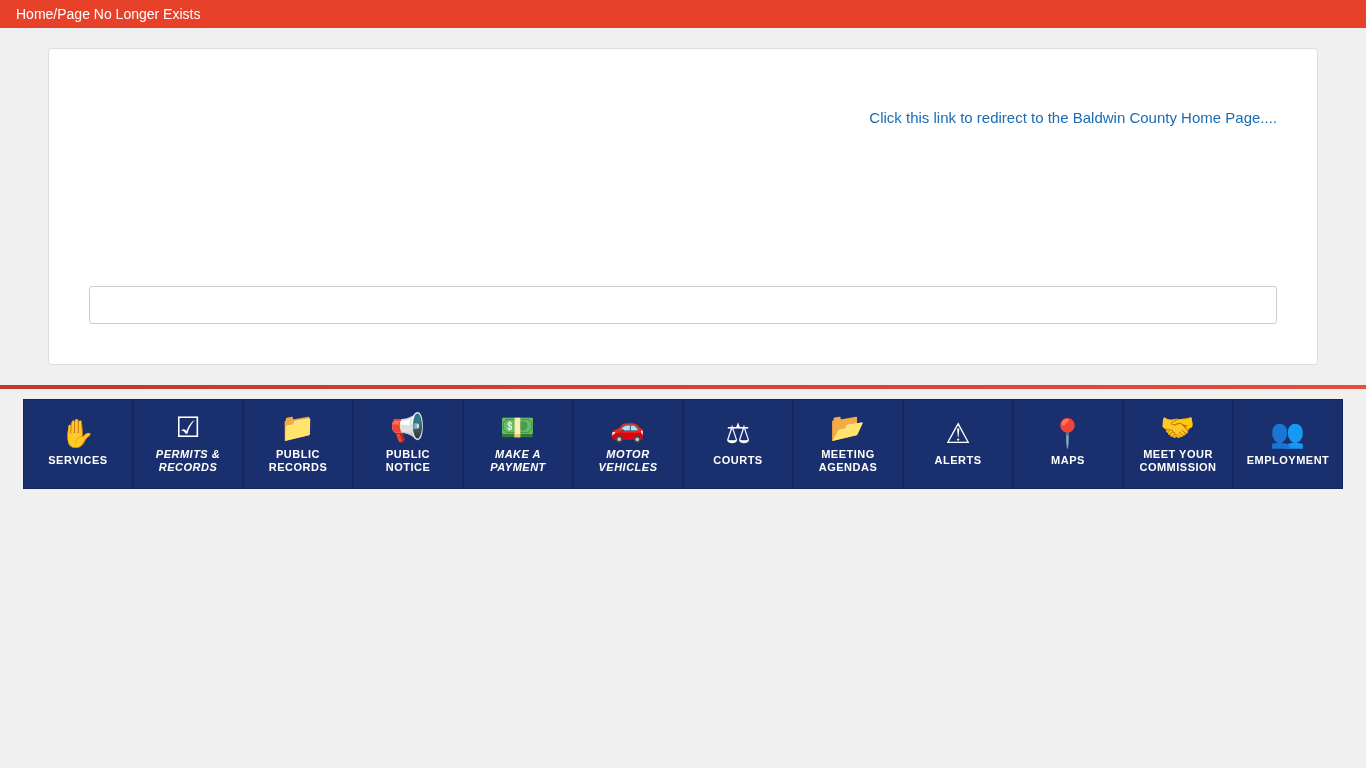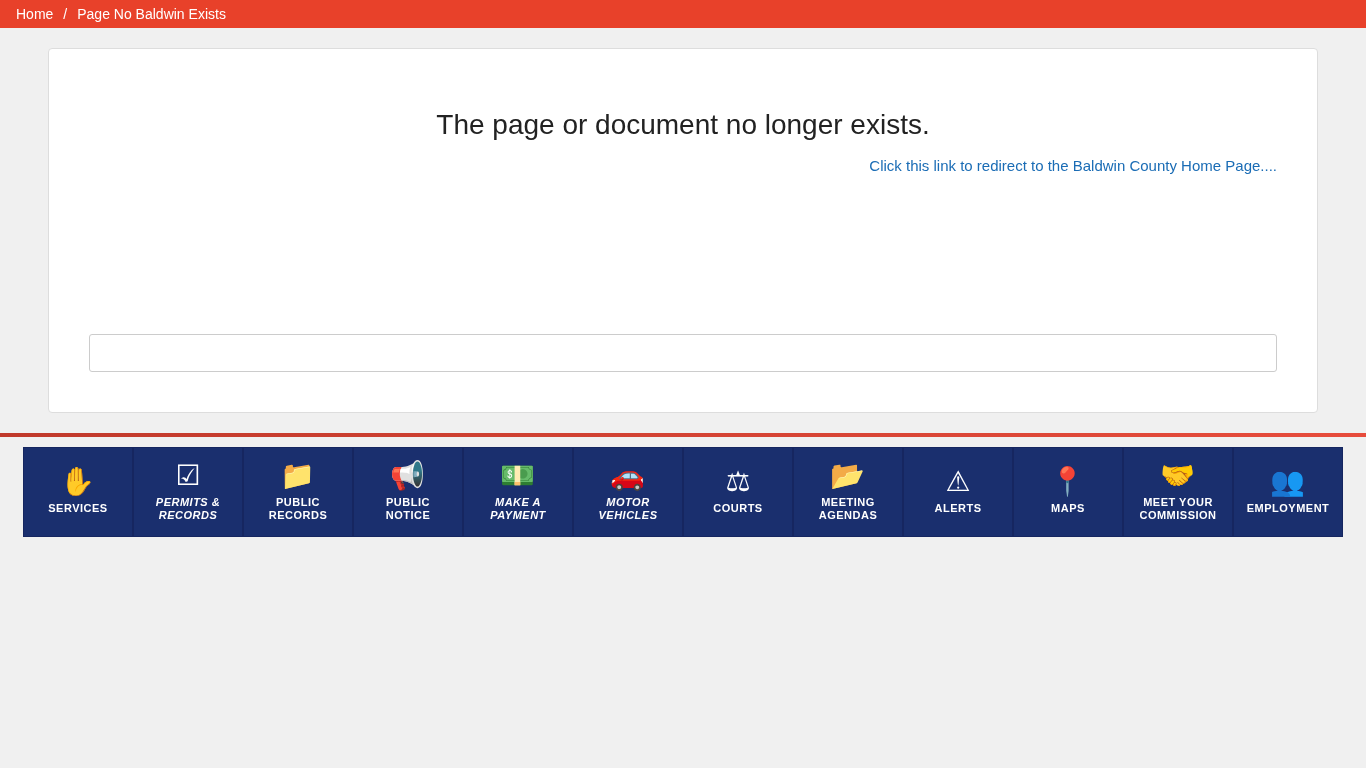--- a/index.html
+++ b/index.html
@@ -4,21 +4,21 @@
   <style>
     * { margin: 0; padding: 0; box-sizing: border-box; }
     body { font-family: Arial, sans-serif; background: #f0f0f0; min-height: 768px; }
 
     
     .breadcrumb-bar {
       background: #e8412a;
       padding: 6px 16px;
       display: flex;
       align-items: center;
-      gap: 10px;
+      gap: 0;
     }
     .breadcrumb-bar a, .breadcrumb-bar span {
       color: #fff;
       font-size: 14px;
       text-decoration: none;
     }
     .breadcrumb-separator {
       color: #fff;
       font-size: 14px;
     }
@@ -109,26 +109,25 @@
       line-height: 1.2;
       text-transform: uppercase;
     }
   </style>
 </head>
 <body>
 
 <div class="breadcrumb-bar">
   <a href="#">Home</a>
   <span class="breadcrumb-separator">/</span>
-  <span>Page No Baldwin Exists</span>
+  <span>Page No Longer Exists</span>
 </div>
 
 <div class="main-content">
   <div class="error-card">
-    <p class="error-message">The page or document no longer exists.</p>
     <a href="#" class="redirect-link">Click this link to redirect to the Baldwin County Home Page....</a>
     <input class="search-box" type="text" placeholder="" style="">
   </div>
 </div>
 
 <div class="divider"></div>
 
 <div class="bottom-nav">
   <div class="tiles-row" id="tiles-container">
   <div class="tile">

